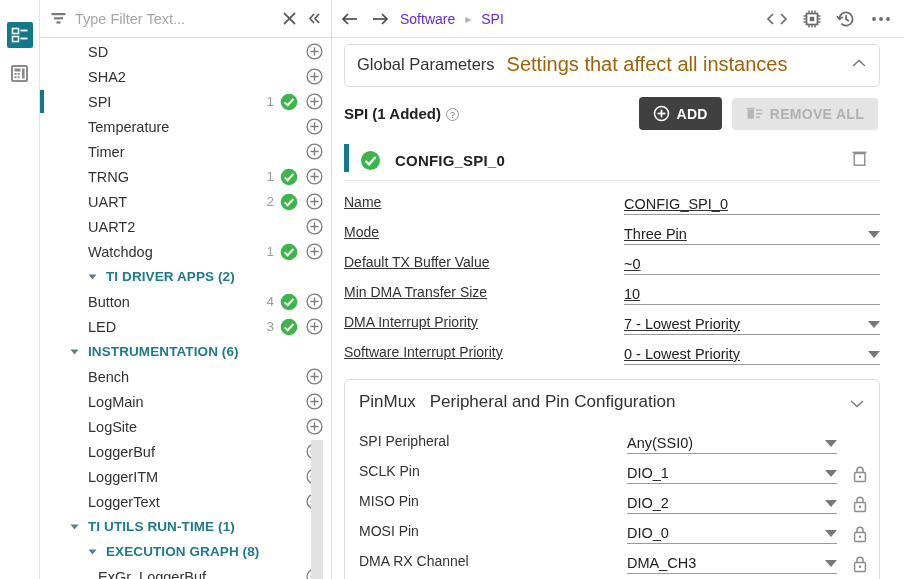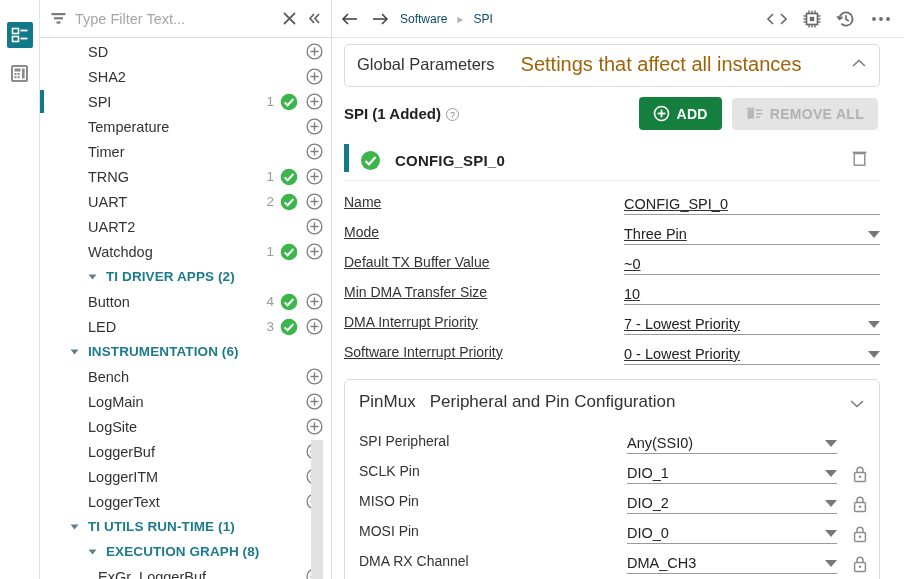--- a/index.html
+++ b/index.html
@@ -72,33 +72,33 @@
 
   
   .main {
     flex: 1; height: 579px; background: #fff; display: flex; flex-direction: column;
     position: relative; overflow: hidden;
   }
   .crumbs {
     height: 38px; flex: 0 0 38px; display: flex; align-items: center; gap: 10px;
     padding: 0 12px 0 8px; border-bottom: 1px solid #e6e6e6; background: #fff;
   }
-  .crumb-text { font-size: 12px; color: #0c4a6e; }
+  .crumb-text { font-size: 14px; color: #6d28d9; }
   .crumb-sep { color: #b0b0b0; font-size: 12px; }
   .crumbs-spacer { flex: 1; }
   .crumb-icons { display: flex; align-items: center; gap: 14px; }
 
   .body-scroll { flex: 1; overflow: hidden; padding: 0 12px 0 0; position: relative; }
 
   .card {
     border: 1px solid #dcdcdc; border-radius: 5px; background: #fff;
     margin: 6px 12px 0 12px;
   }
   .card-head {
-    display: flex; align-items: center; padding: 8px 12px 10px 12px; gap: 26px;
+    display: flex; align-items: center; padding: 8px 12px 10px 12px; gap: 12px;
   }
   .card-title { font-size: 16.5px; color: #333; }
   .card-sub { font-size: 20px; color: #a16207; }
   .chev { margin-left: auto; color: #777; font-size: 13px; }
 
   .section-head {
     display: flex; align-items: center; padding: 10px 14px 6px 0; margin-left: 12px;
   }
   .section-title { font-size: 15px; font-weight: bold; color: #222; }
   .help-dot {
@@ -106,21 +106,21 @@
     width: 13px; height: 13px; border: 1px solid #999; border-radius: 50%;
     font-size: 9px; color: #777; margin-left: 5px; margin-top: 2px;
   }
   .head-spacer { flex: 1; }
   .btn {
     display: inline-flex; align-items: center; gap: 7px;
     font-size: 14px; font-weight: bold; letter-spacing: .3px;
     padding: 8px 14px; border-radius: 4px; border: none; cursor: pointer;
     font-family: "Liberation Sans", sans-serif;
   }
-  .btn-primary { background: #15803d; color: #fff; }
+  .btn-primary { background: #404040; color: #fff; }
   .btn-disabled { background: #e4e4e4; color: #b1b1b1; cursor: default; margin-left: 10px; }
 
   .inst-head {
     display: flex; align-items: center; gap: 14px; position: relative;
     padding: 9px 12px 9px 16px; margin: 4px 12px 0 12px;
     border-bottom: 1px solid #e8e8e8;
   }
   .inst-bar { position: absolute; left: 0; top: 4px; width: 5px; height: 28px; background: #12798a; }
   .inst-name { font-size: 15px; font-weight: bold; color: #222; letter-spacing: .2px; }
   .inst-trash { margin-left: auto; }

